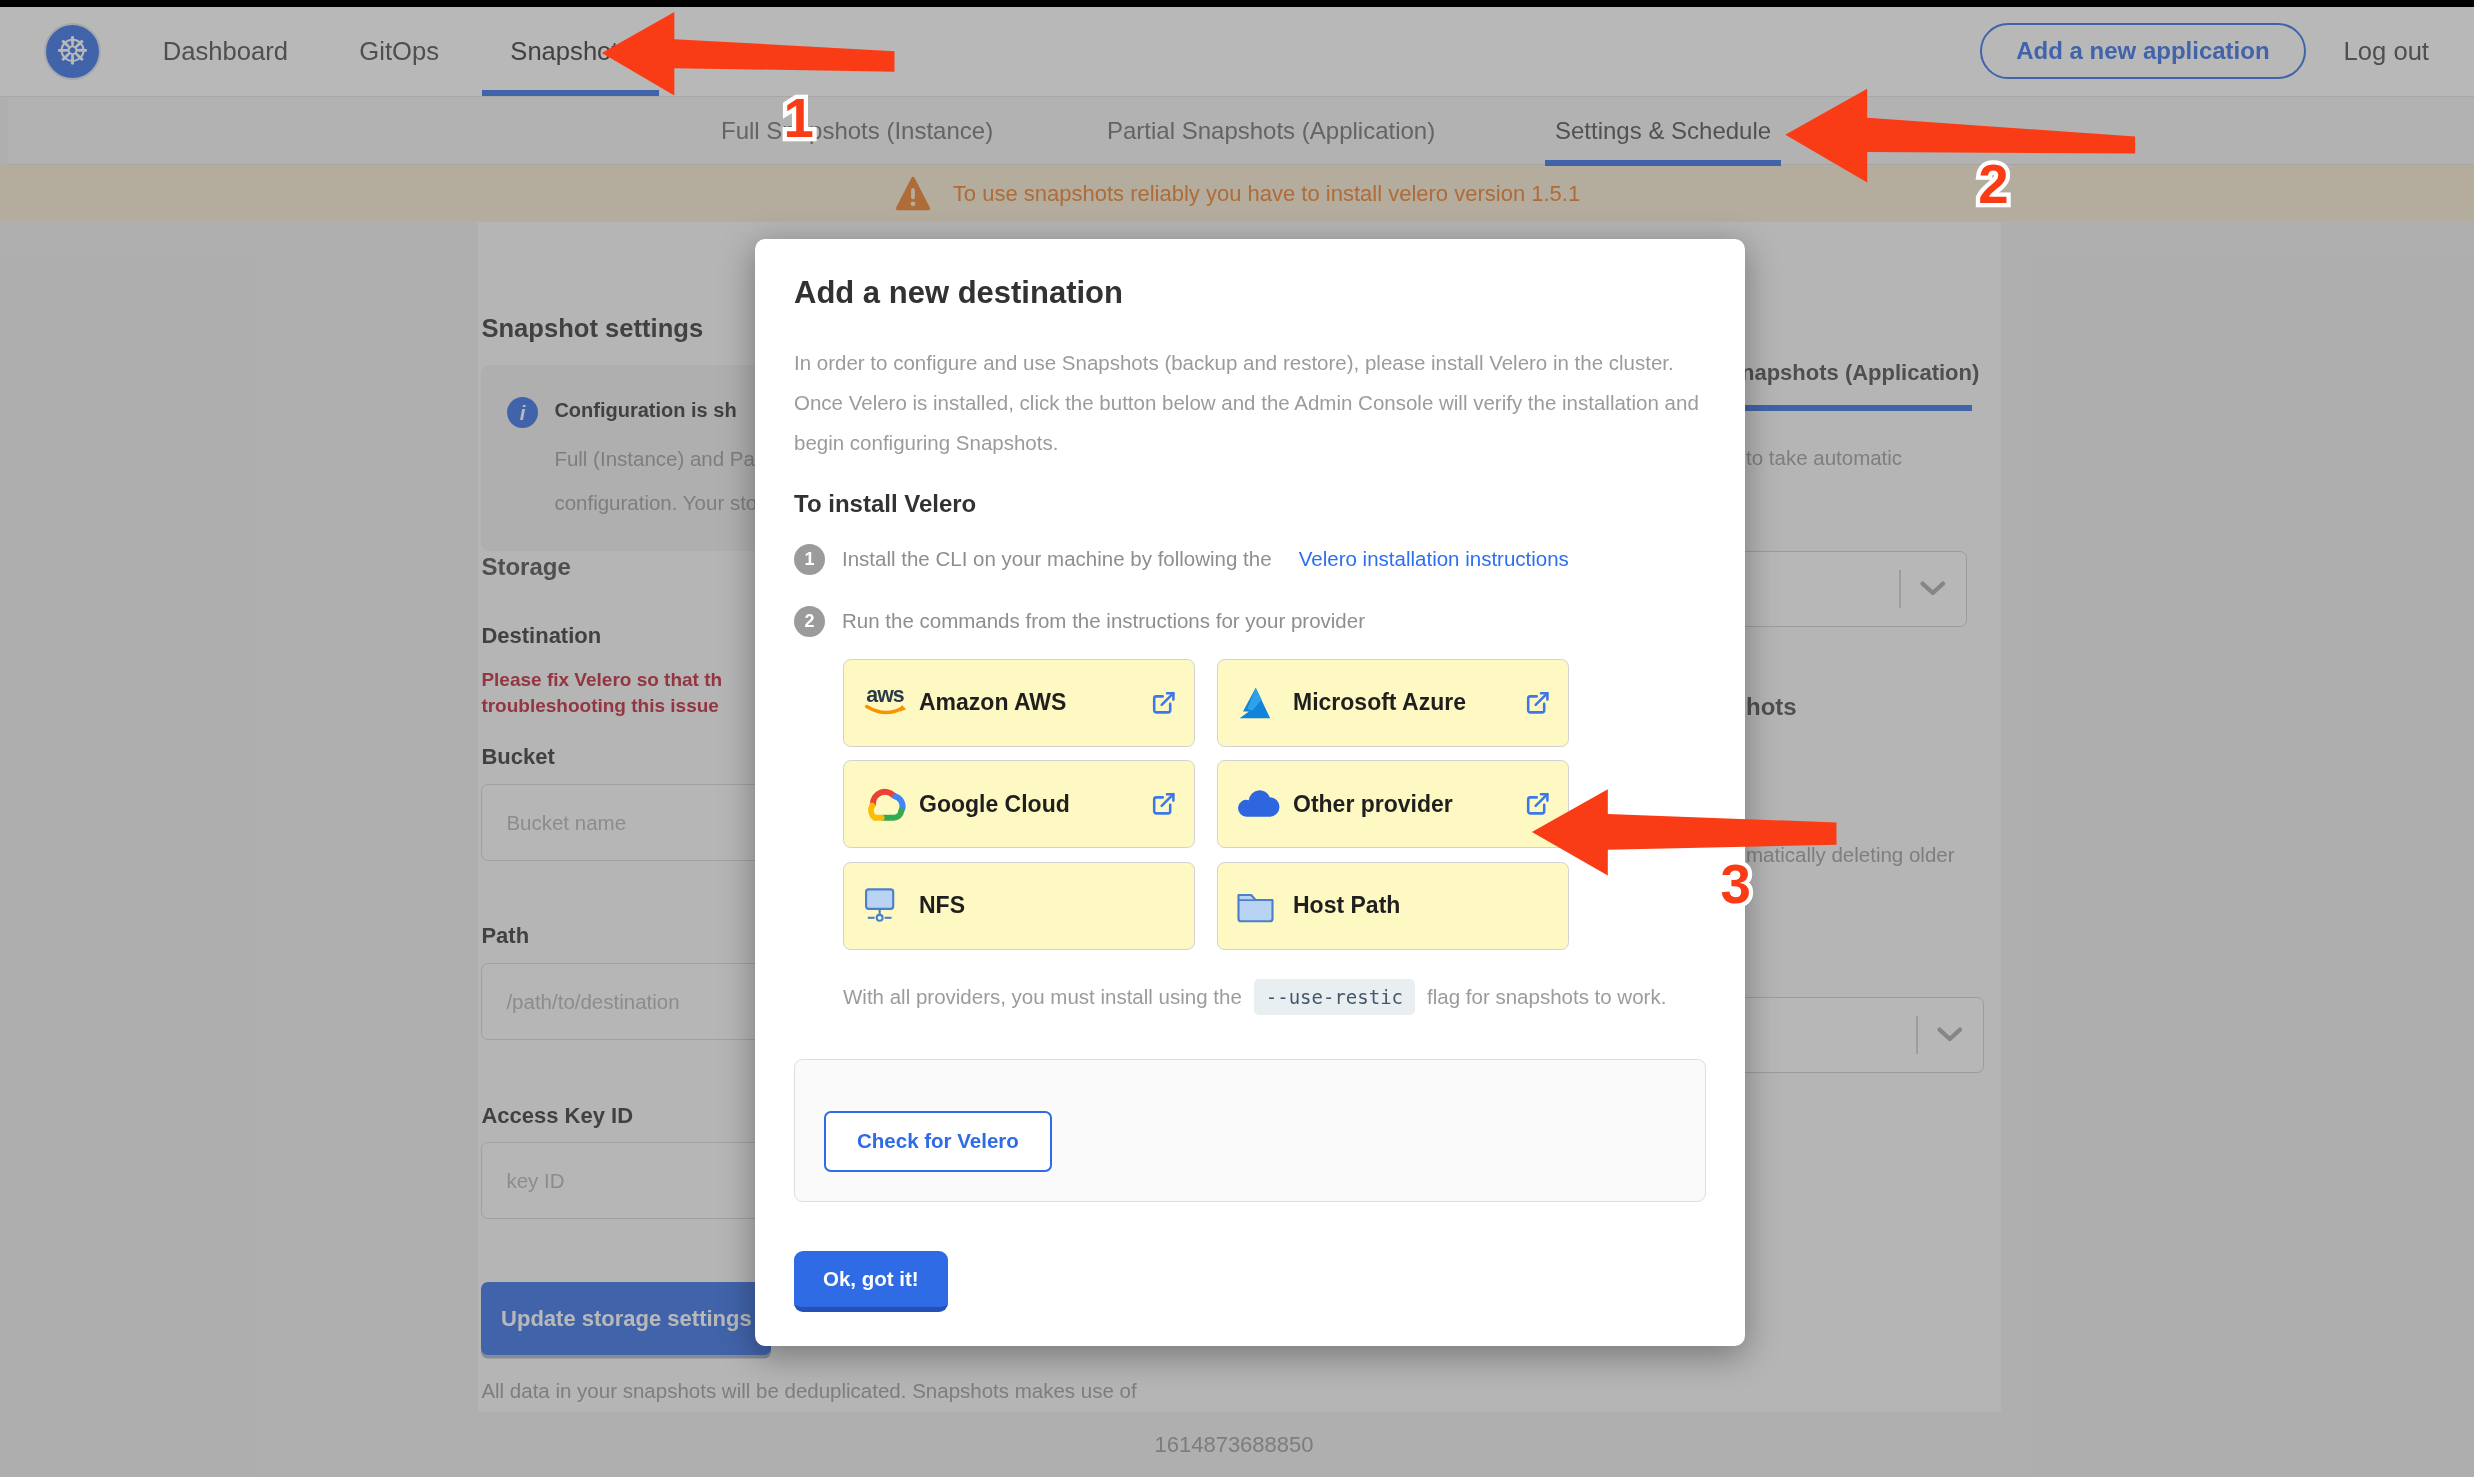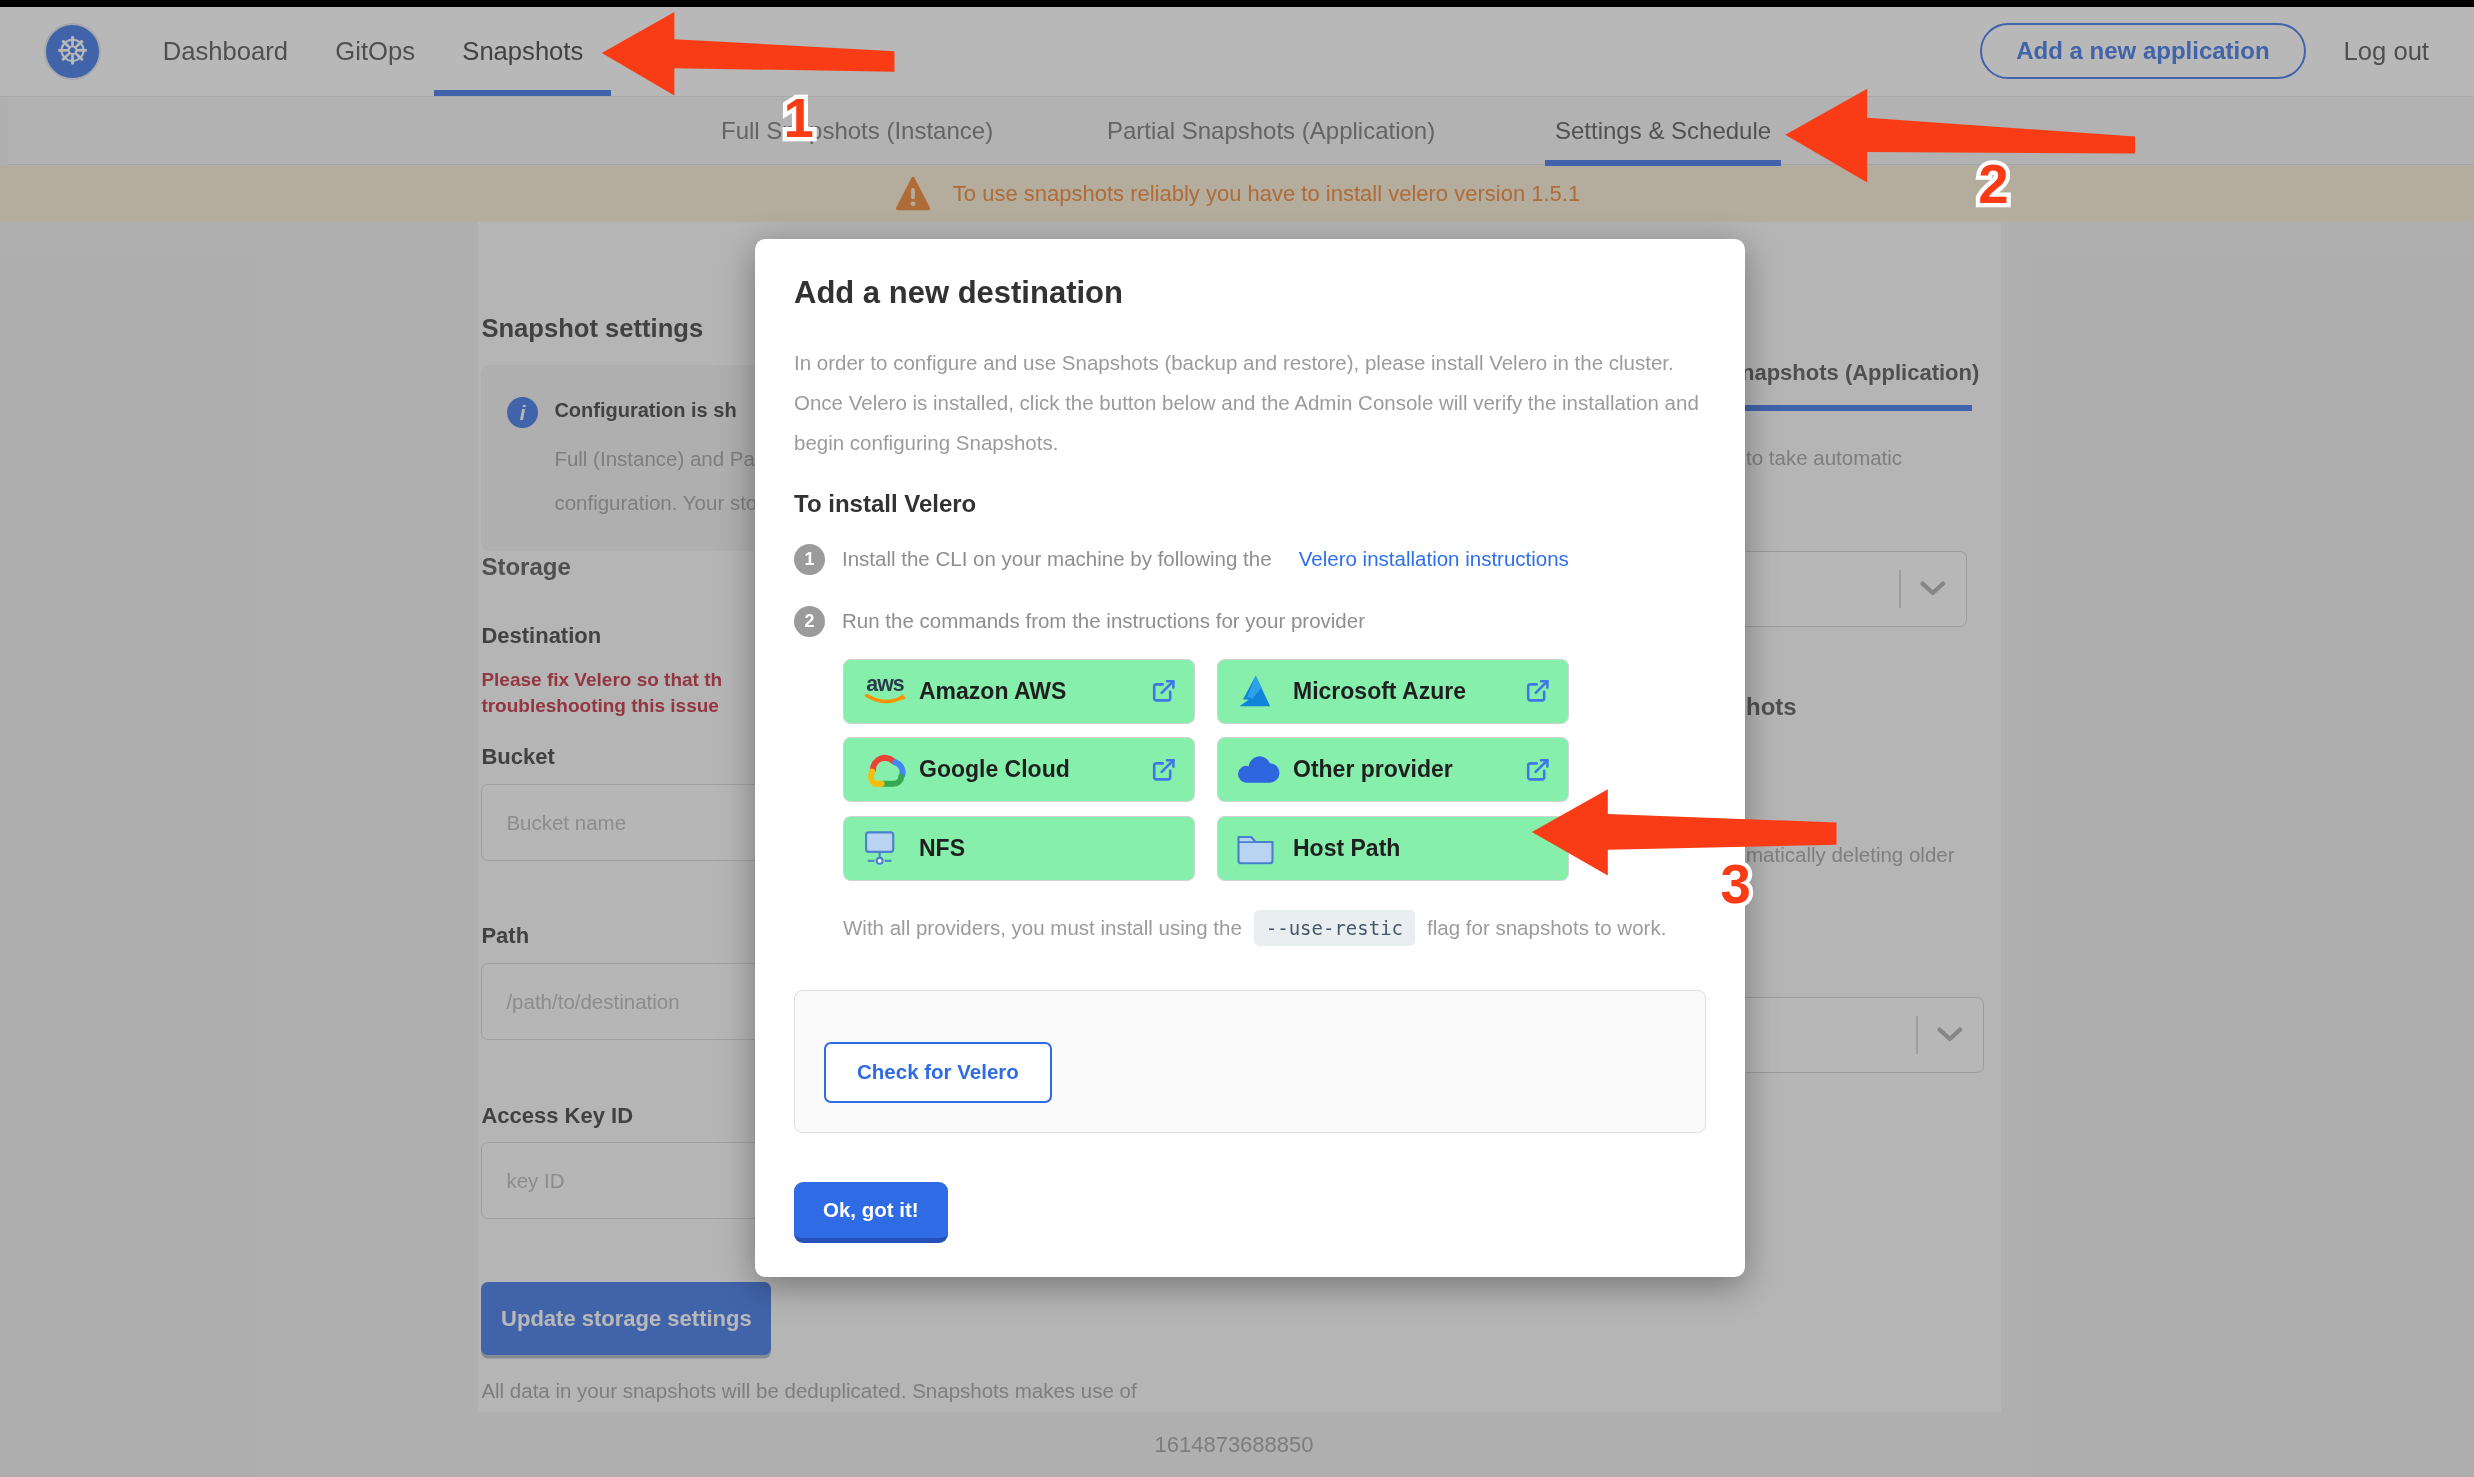--- a/index.html
+++ b/index.html
@@ -9,21 +9,21 @@
 
   
   .top-strip{left:0;top:0;width:2475px;height:6.8px;background:#000;z-index:300;}
 
   
   .navbar{left:0;top:6.8px;width:2475px;height:89px;background:#fff;
           border-bottom:1.7px solid #e3e3e3;display:flex;align-items:center;z-index:10;}
   .k8s-logo{width:53px;height:53px;border-radius:50%;background:#326de6;
             border:2.6px solid #dfe3ea;margin-left:44px;display:flex;align-items:center;justify-content:center;
             color:#fff;font-size:38px;line-height:1;}
-  .nav-items{display:flex;margin-left:60px;gap:44px;height:100%;align-items:center;}
+  .nav-items{display:flex;margin-left:60px;gap:68px;height:100%;align-items:center;}
   .nav-item{position:relative;font-size:25.6px;color:#4a4a4a;height:100%;display:flex;align-items:center;padding:0 1.7px;cursor:pointer;}
   .nav-item.active{color:#323232;}
   .nav-item.active::after{content:"";position:absolute;left:-26.5px;right:-26.5px;bottom:0;height:6px;background:#326de6;}
   .nav-right{margin-left:auto;display:flex;align-items:center;gap:38px;padding-right:46px;}
   .pill-btn{border:2.6px solid #326de6;color:#326de6;font-weight:bold;font-size:24px;
             border-radius:38px;padding:12px 34px;background:transparent;cursor:pointer;
             font-family:"Liberation Sans",sans-serif;}
   .logout{font-size:25.6px;color:#4a4a4a;cursor:pointer;}
 
   
@@ -83,21 +83,21 @@
   .modal-title{font-size:31px;font-weight:bold;color:#323232;}
   .modal-para{margin-top:32px;font-size:20.5px;line-height:40px;color:#9b9b9b;}
   .install-h{margin-top:27px;font-size:24px;font-weight:bold;color:#323232;}
   .step-row{display:flex;align-items:center;gap:17px;margin-top:25.6px;}
   .step-row + .step-row{margin-top:31px;}
   .step-num{width:31px;height:31px;border-radius:50%;background:#9b9b9b;color:#fff;flex:0 0 31px;
             display:flex;align-items:center;justify-content:center;font-size:18px;font-weight:bold;}
   .step-text{font-size:20.5px;color:#8e8e8e;}
   .step-link{font-size:20.5px;color:#2d6ff0;margin-left:10.2px;cursor:pointer;}
   .prov-grid{margin:22px 0 0 49px;width:727px;display:grid;grid-template-columns:352px 352px;gap:13.7px 22px;}
-  .prov-btn{height:65px;border:1.7px solid #d2d2d2;border-radius:7.7px;background:#86efac;display:flex;align-items:center;
+  .prov-btn{height:88px;border:1.7px solid #d2d2d2;border-radius:7.7px;background:#fef9c3;display:flex;align-items:center;
             padding:0 17px;box-sizing:border-box;cursor:pointer;}
   .prov-icon{width:58px;display:flex;align-items:center;justify-content:flex-start;}
   .prov-label{font-size:23px;font-weight:bold;color:#1f1f1f;}
   .ext-icon{margin-left:auto;display:flex;}
   .aws-wrap{display:flex;flex-direction:column;align-items:center;width:48px;}
   .aws-txt{font-size:21.3px;font-weight:bold;color:#2b3a48;letter-spacing:-0.9px;line-height:17px;}
   .note-row{margin:29px 0 0 49px;font-size:20.5px;color:#9b9b9b;display:flex;align-items:center;gap:12px;}
   .code-chip{background:#e9eef0;color:#44586a;font-family:"DejaVu Sans Mono",monospace;font-size:19px;
              padding:6.8px 12px;border-radius:5.1px;}
   .check-box{margin-top:44px;background:#fafafa;border:1.7px solid #dddddd;border-radius:8.5px;padding:29px;box-sizing:border-box;}

